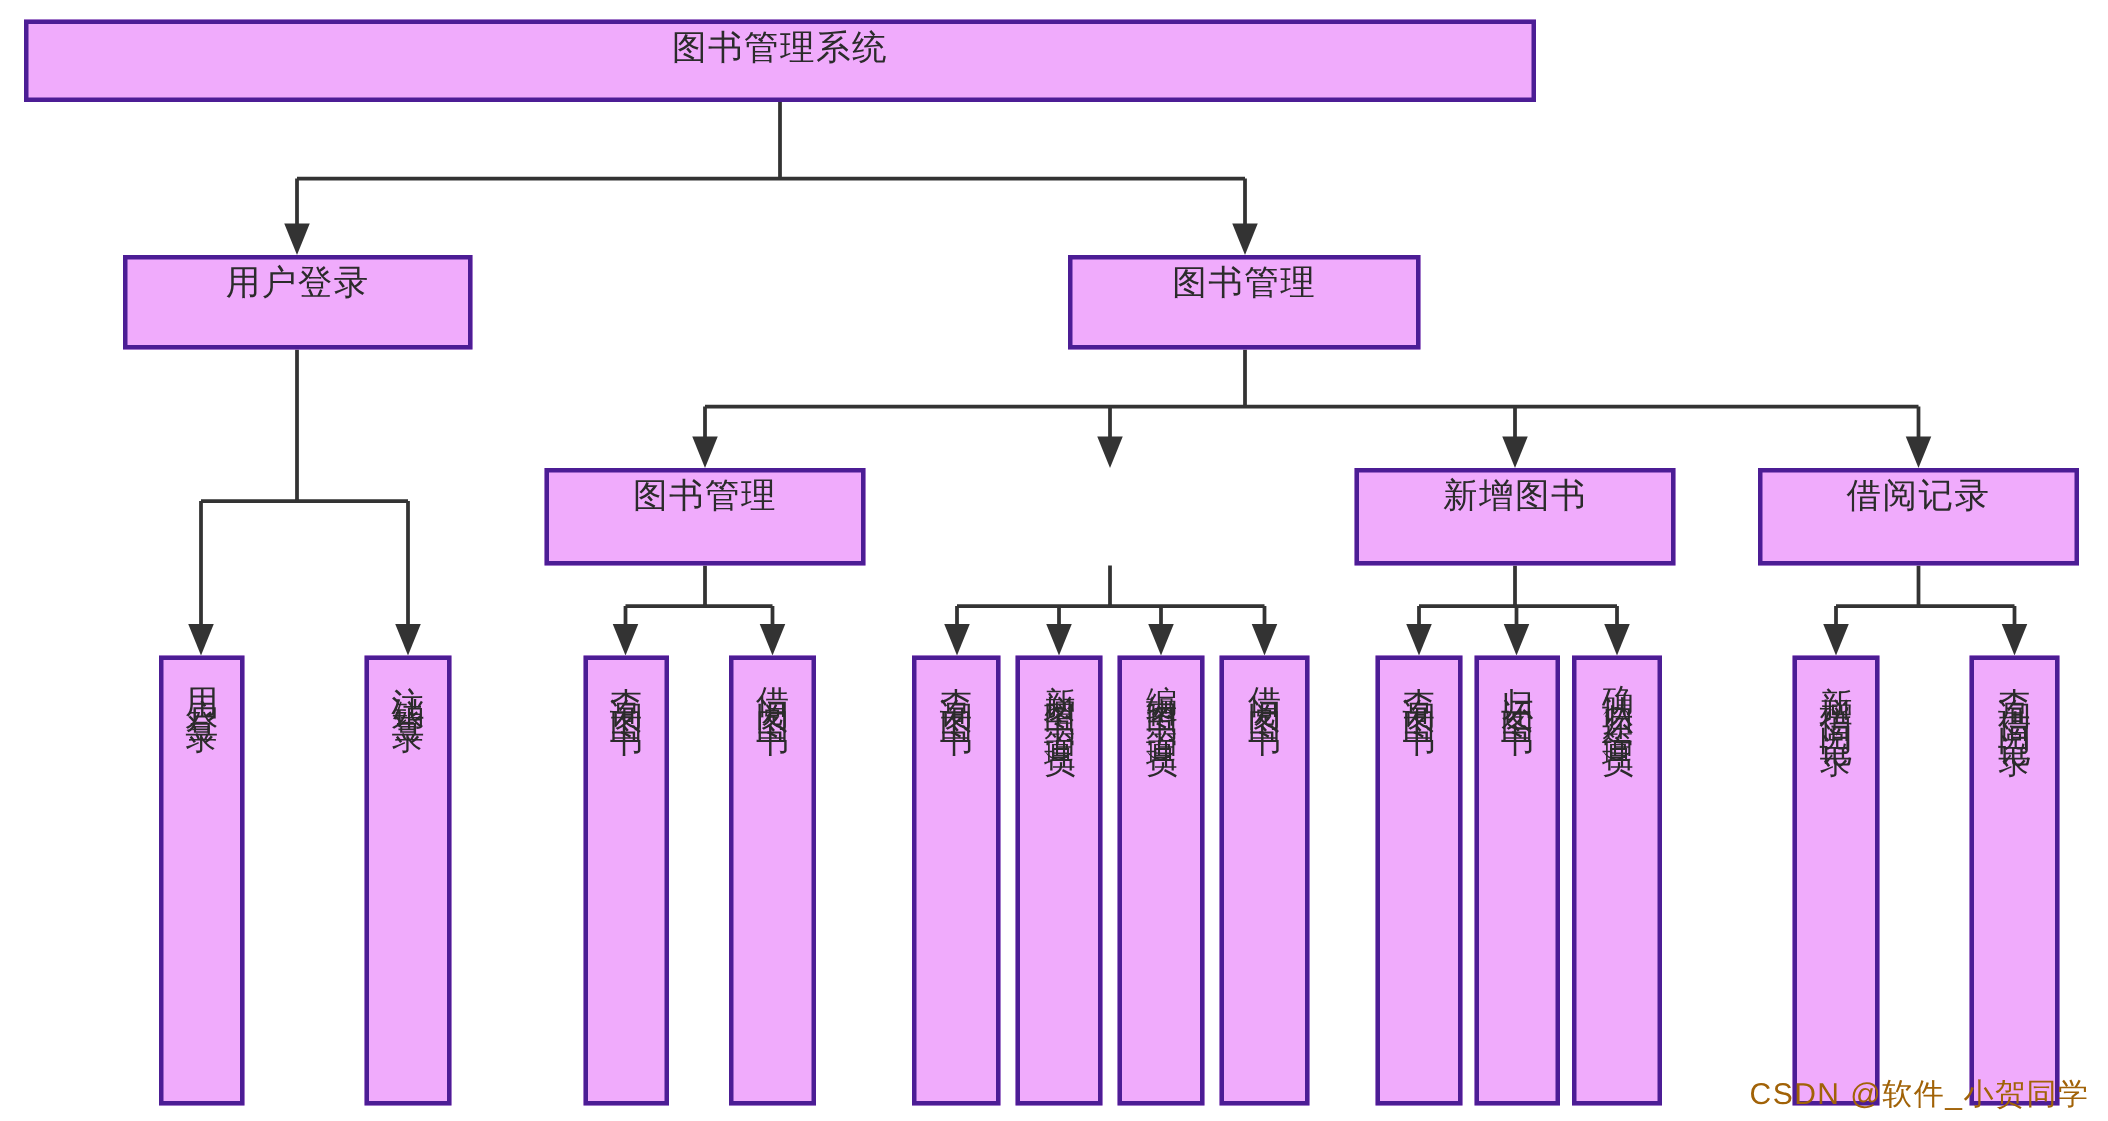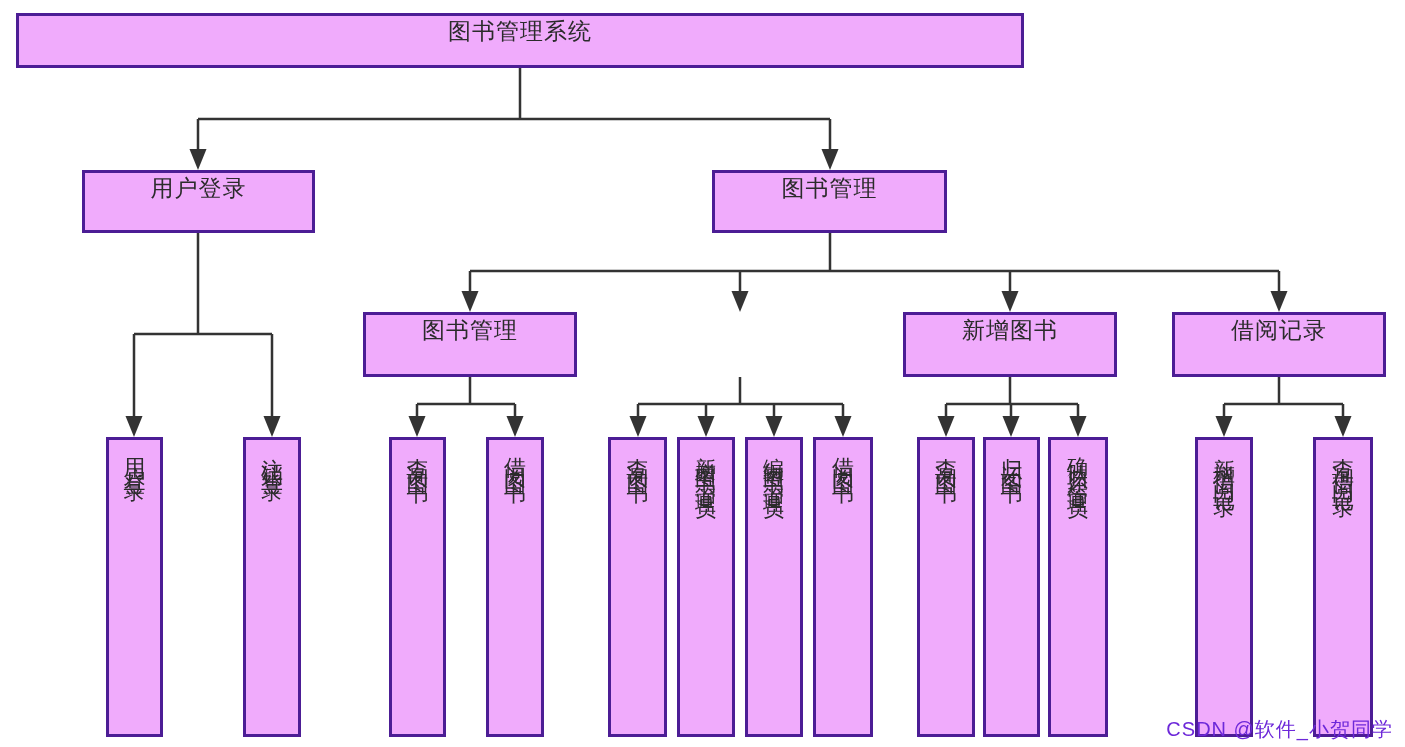--- a/index.html
+++ b/index.html
@@ -49,21 +49,21 @@
   }
   .node.v.tight span {
     letter-spacing: 6px;
     font-size: 21px;
   }
   .watermark {
     position: absolute;
     right: 12px;
     bottom: 4px;
     font-size: 20px;
-    color: #6d28d9;
+    color: #a16207;
     letter-spacing: 1px;
     z-index: 5;
     white-space: nowrap;
     margin-left: 24px;
   }
 </style>
 </head>
 <body>
 
 <div class="canvas">

